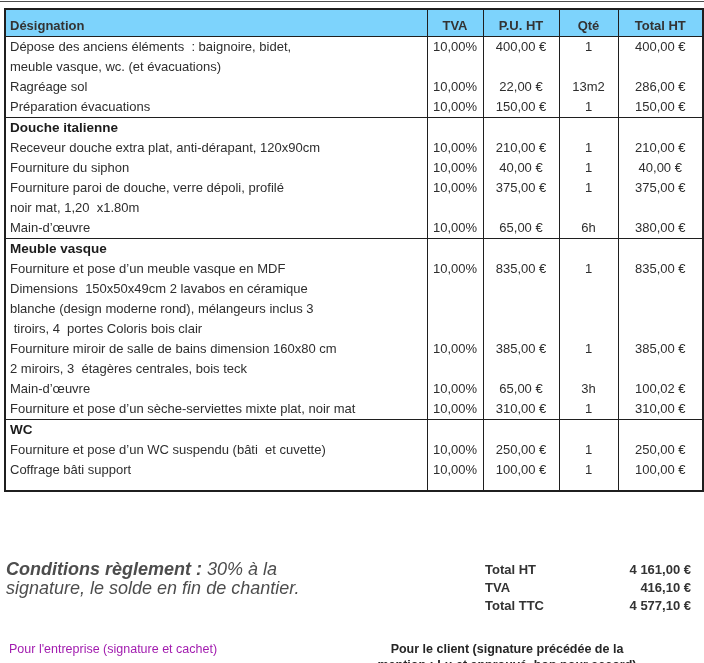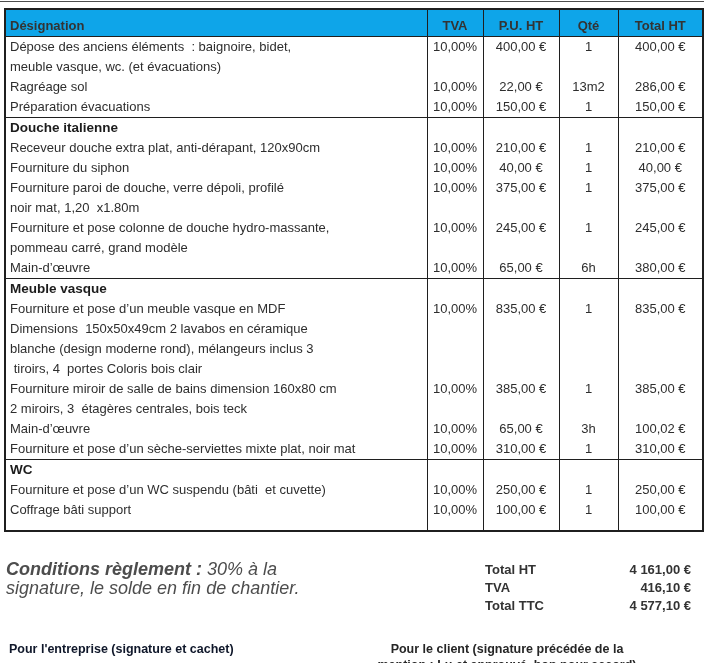--- a/index.html
+++ b/index.html
@@ -12,21 +12,21 @@
 
   
   .quote-table {
     position:absolute; top:8px; left:4px;
     border-collapse:collapse; table-layout:fixed; width:698px;
     font-size:13px; line-height:20px; color:#2e2e2e;
     border:2px solid #1f1f1f;
   }
   .quote-table th, .quote-table td { padding:0; }
   .quote-table thead th {
-    background:#0ea5e9; height:26px; vertical-align:bottom;
+    background:#7dd3fc; height:26px; vertical-align:bottom;
     font-weight:bold; color:#333; text-align:center;
     border-bottom:1px solid #1f1f1f;
   }
   .quote-table .desc { text-align:left; padding-left:4px; padding-right:2px; }
   .quote-table td { vertical-align:top; text-align:center; }
   .quote-table td.desc { white-space:pre-wrap; }
   .quote-table .bL { border-left:1px solid #1f1f1f; }
   .quote-table tr.section { border-top:1px solid #1f1f1f;padding-left:37px; }
   .quote-table tr.section td.desc { font-weight:bold; font-size:13.5px; color:#1c1c1c; }
   .quote-table tr.spacer td { height:10px; }
@@ -37,21 +37,21 @@
     font-size:18px; line-height:19px; color:#4d4d4d;font-style:italic;
   }
   .conditions .lbl { font-weight:bold; }
   .totals {
     position:absolute; left:485px; top:561px; width:206px;
     font-size:13px; line-height:18px; font-weight:bold; color:#333;
   }
   .totals .trow { display:flex; justify-content:space-between; }
   .sig-company {
     position:absolute; left:9px; top:641px;
-    font-size:12.5px; line-height:16px; font-weight:bold; color:#0f172a;
+    font-size:12.5px; line-height:16px; font-weight:normal; color:#a21caf;
   }
   .sig-client {
     position:absolute; left:362px; top:641px; width:290px; text-align:center;
     font-size:12.5px; line-height:16px; font-weight:bold; color:#262626;
     white-space:pre-line;
   }
 </style>
 </head>
 <body>
 
@@ -120,28 +120,20 @@
   </tr>
       <tr>
     <td class="desc">Fourniture paroi de douche, verre dépoli, profilé
 noir mat, 1,20  x1.80m</td>
     <td class="bL">10,00%</td>
     <td class="bL">375,00 €</td>
     <td class="bL">1</td>
     <td class="bL">375,00 €</td>
   </tr>
       <tr>
-    <td class="desc">Fourniture et pose colonne de douche hydro-massante,
-pommeau carré, grand modèle</td>
-    <td class="bL">10,00%</td>
-    <td class="bL">245,00 €</td>
-    <td class="bL">1</td>
-    <td class="bL">245,00 €</td>
-  </tr>
-      <tr>
     <td class="desc">Main-d’œuvre</td>
     <td class="bL">10,00%</td>
     <td class="bL">65,00 €</td>
     <td class="bL">6h</td>
     <td class="bL">380,00 €</td>
   </tr>
       <tr class="section">
     <td class="desc">Meuble vasque</td>
     <td class="bL"></td>
     <td class="bL"></td>

